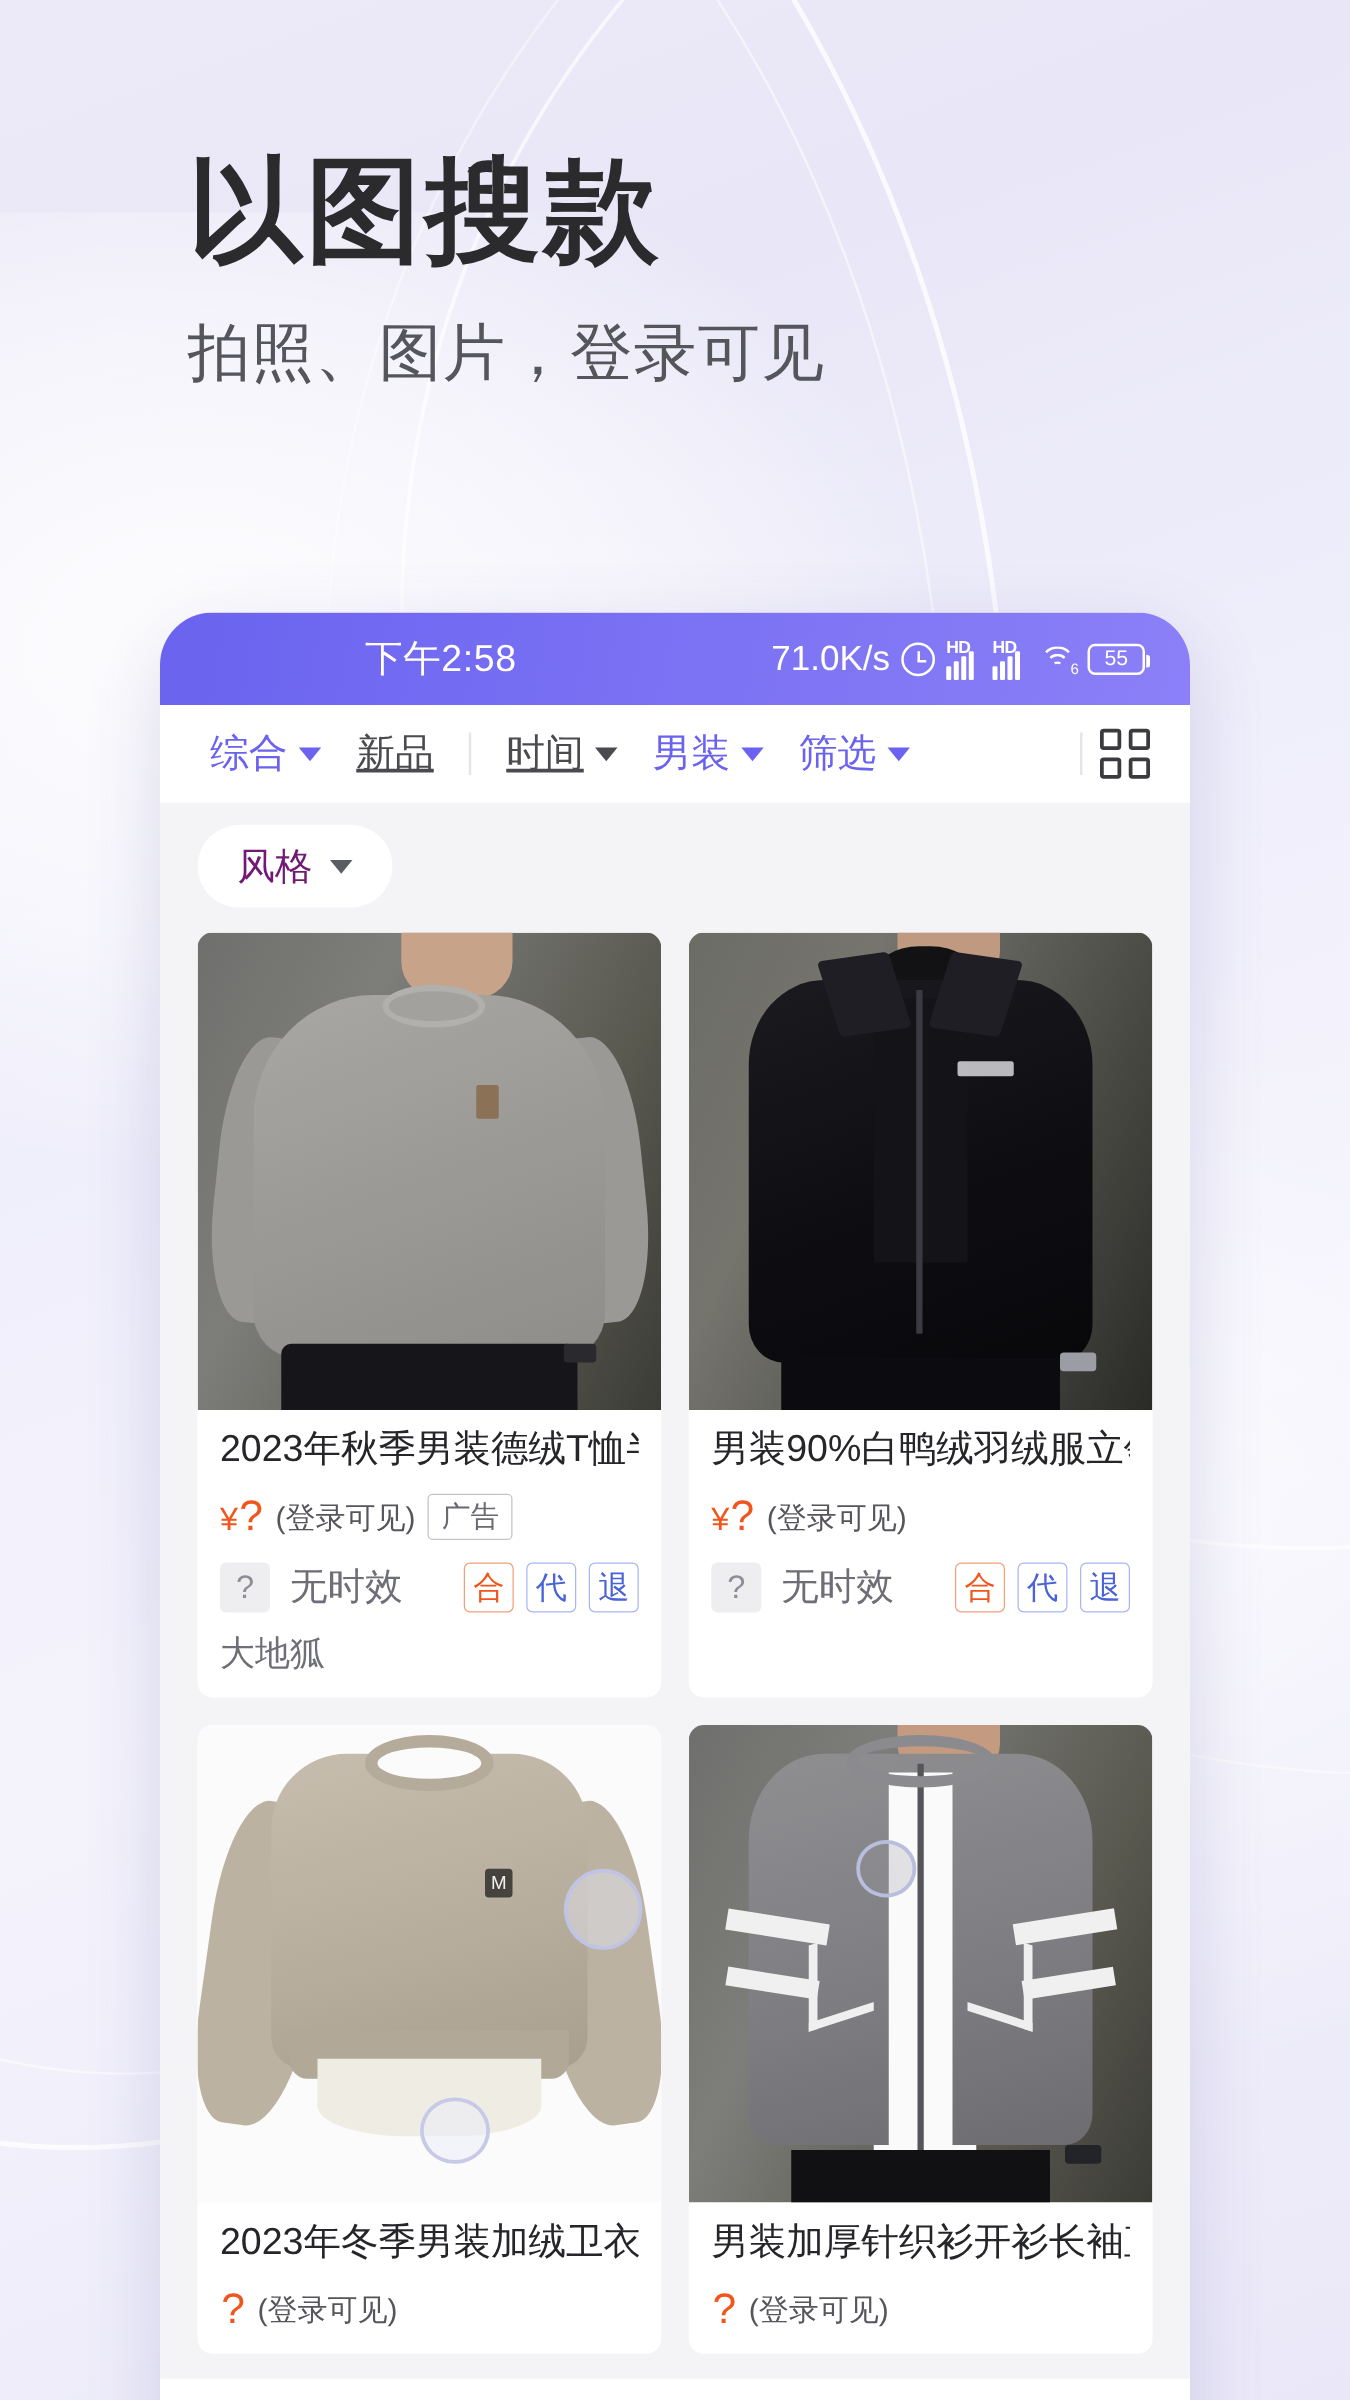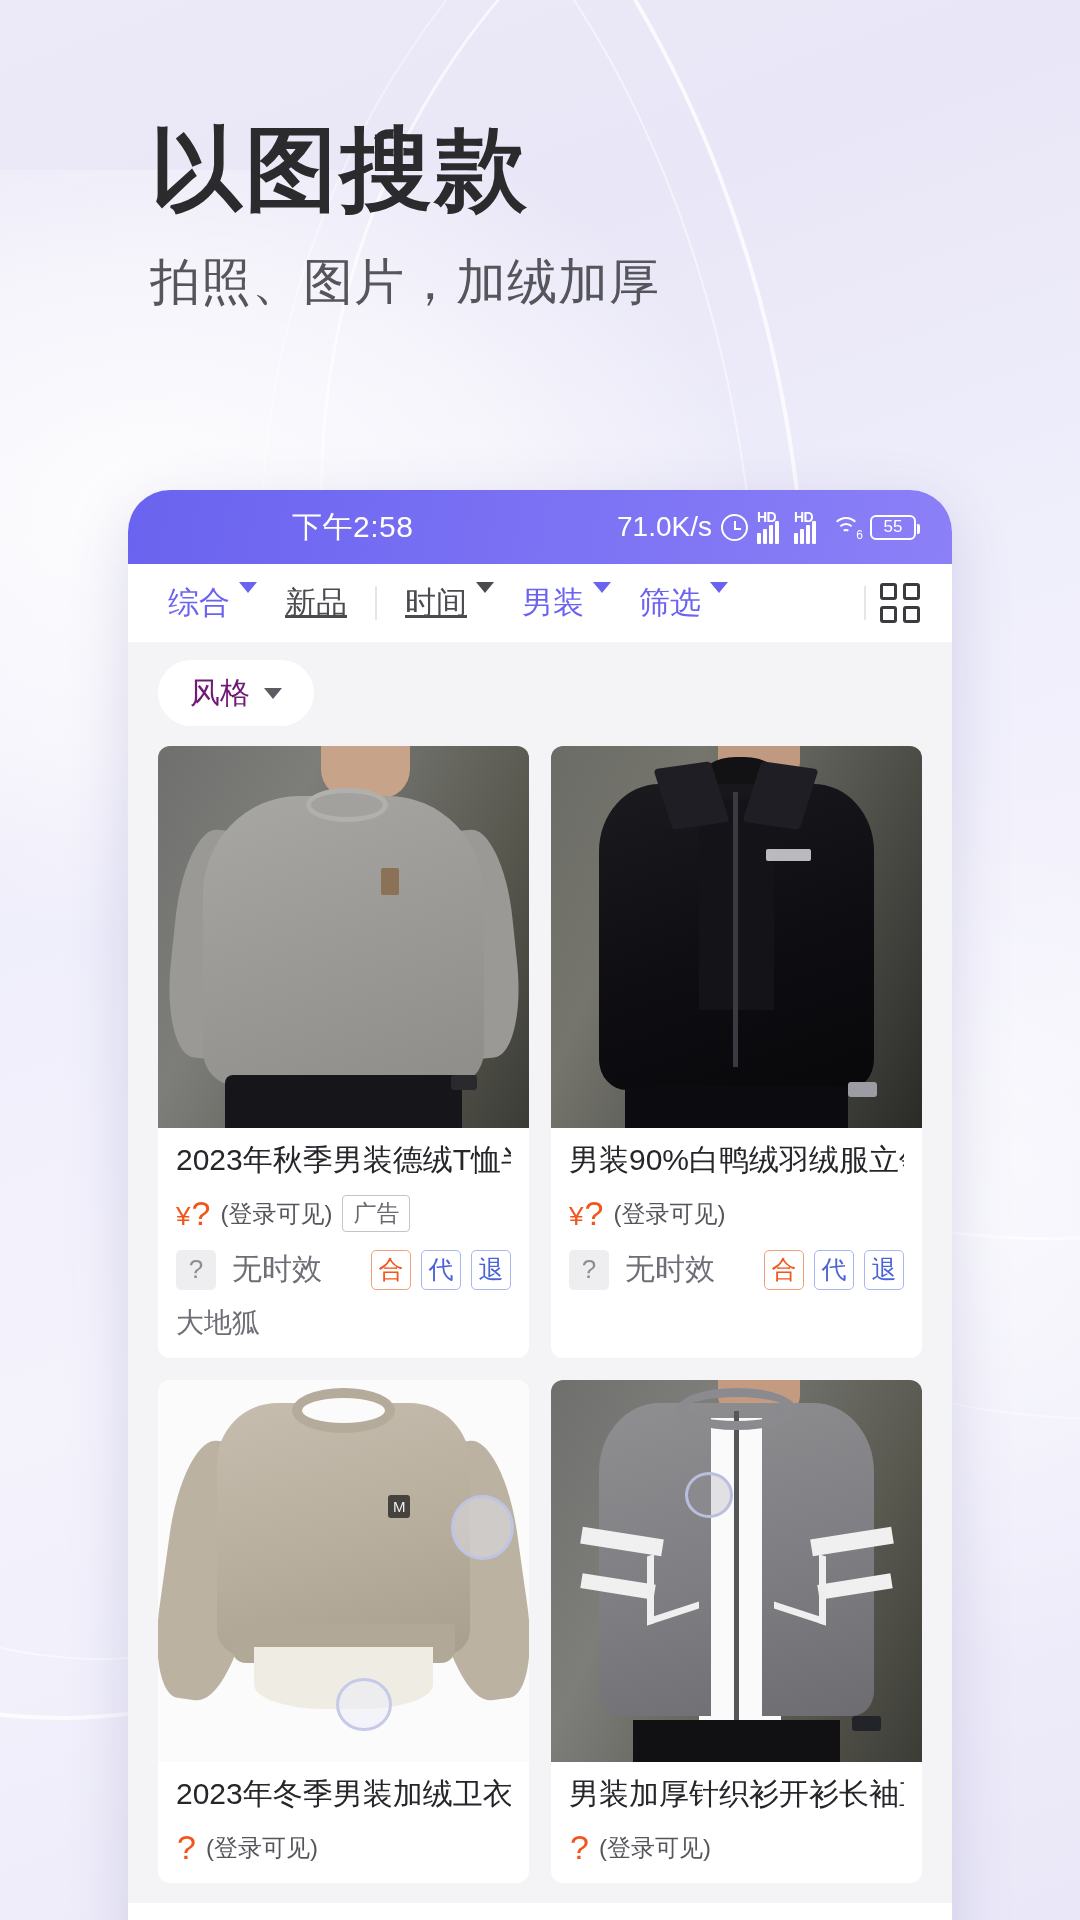--- a/index.html
+++ b/index.html
@@ -110,21 +110,21 @@
   .ic-cart .bar { position:absolute; left:6px; top:7px; width:26px; height:3px; background:#fff; }
   
   .ic-search .ring { position:absolute; left:2px; top:2px; width:30px; height:30px; border:3.5px solid #fff; border-radius:50%; }
   .ic-search .stem { position:absolute; left:29px; top:30px; width:12px; height:3.5px; background:#fff; transform: rotate(45deg); border-radius:2px;}
 
   
   .filterbar {
     background: #fff; height: 78px; display: flex; align-items: center;
     padding: 0 26px; border-radius: 0 0 0 0; position: relative;
   }
-  .fb-item { display:flex; align-items:flex-start; gap: 9px; font-size: 31px; padding: 0 14px; white-space: nowrap; }
+  .fb-item { display:flex; align-items:center; gap: 9px; font-size: 31px; padding: 0 14px; white-space: nowrap; }
   .fb-active { color: #6b63ef; }
   .fb-dim { color: #4a4a4f; text-decoration: underline; }
   .caret { width:0; height:0; border-left:9px solid transparent; border-right:9px solid transparent; border-top:11px solid currentColor; }
   .fb-sep { width: 2px; height: 34px; background: #e6e6ea; margin: 0 14px; }
   .fb-spacer { flex: 1; }
   .grid-ic { display:grid; grid-template-columns: 17px 17px; grid-template-rows: 17px 17px; gap: 6px; margin-right: 6px; }
   .grid-ic i { border: 3px solid #3a3a3f; border-radius: 3px; display:block; }
 
   
   .chiprow { background: #f4f4f6; padding: 18px 30px 20px; display: flex; gap: 26px; }
@@ -221,21 +221,21 @@
   <div class="glow"></div>
   <div class="glow2"></div>
   <div class="swoosh sw1"></div>
   <div class="swoosh sw2"></div>
   <div class="swoosh sw3"></div>
   <div class="swoosh sw4"></div>
 </div>
 
 <div class="hero">
   <div class="hero-title">以图搜款</div>
-  <div class="hero-sub">拍照、图片，加绒加厚</div>
+  <div class="hero-sub">拍照、图片，登录可见</div>
 </div>
 
 <div class="phone">
  <div class="phone-inner">
 
   <div class="statusbar">
     <div class="sb-time">下午2:58</div>
     <div class="sb-right">
       <div class="sb-net">71.0K/s</div>
       <div class="ic-alarm"></div>

